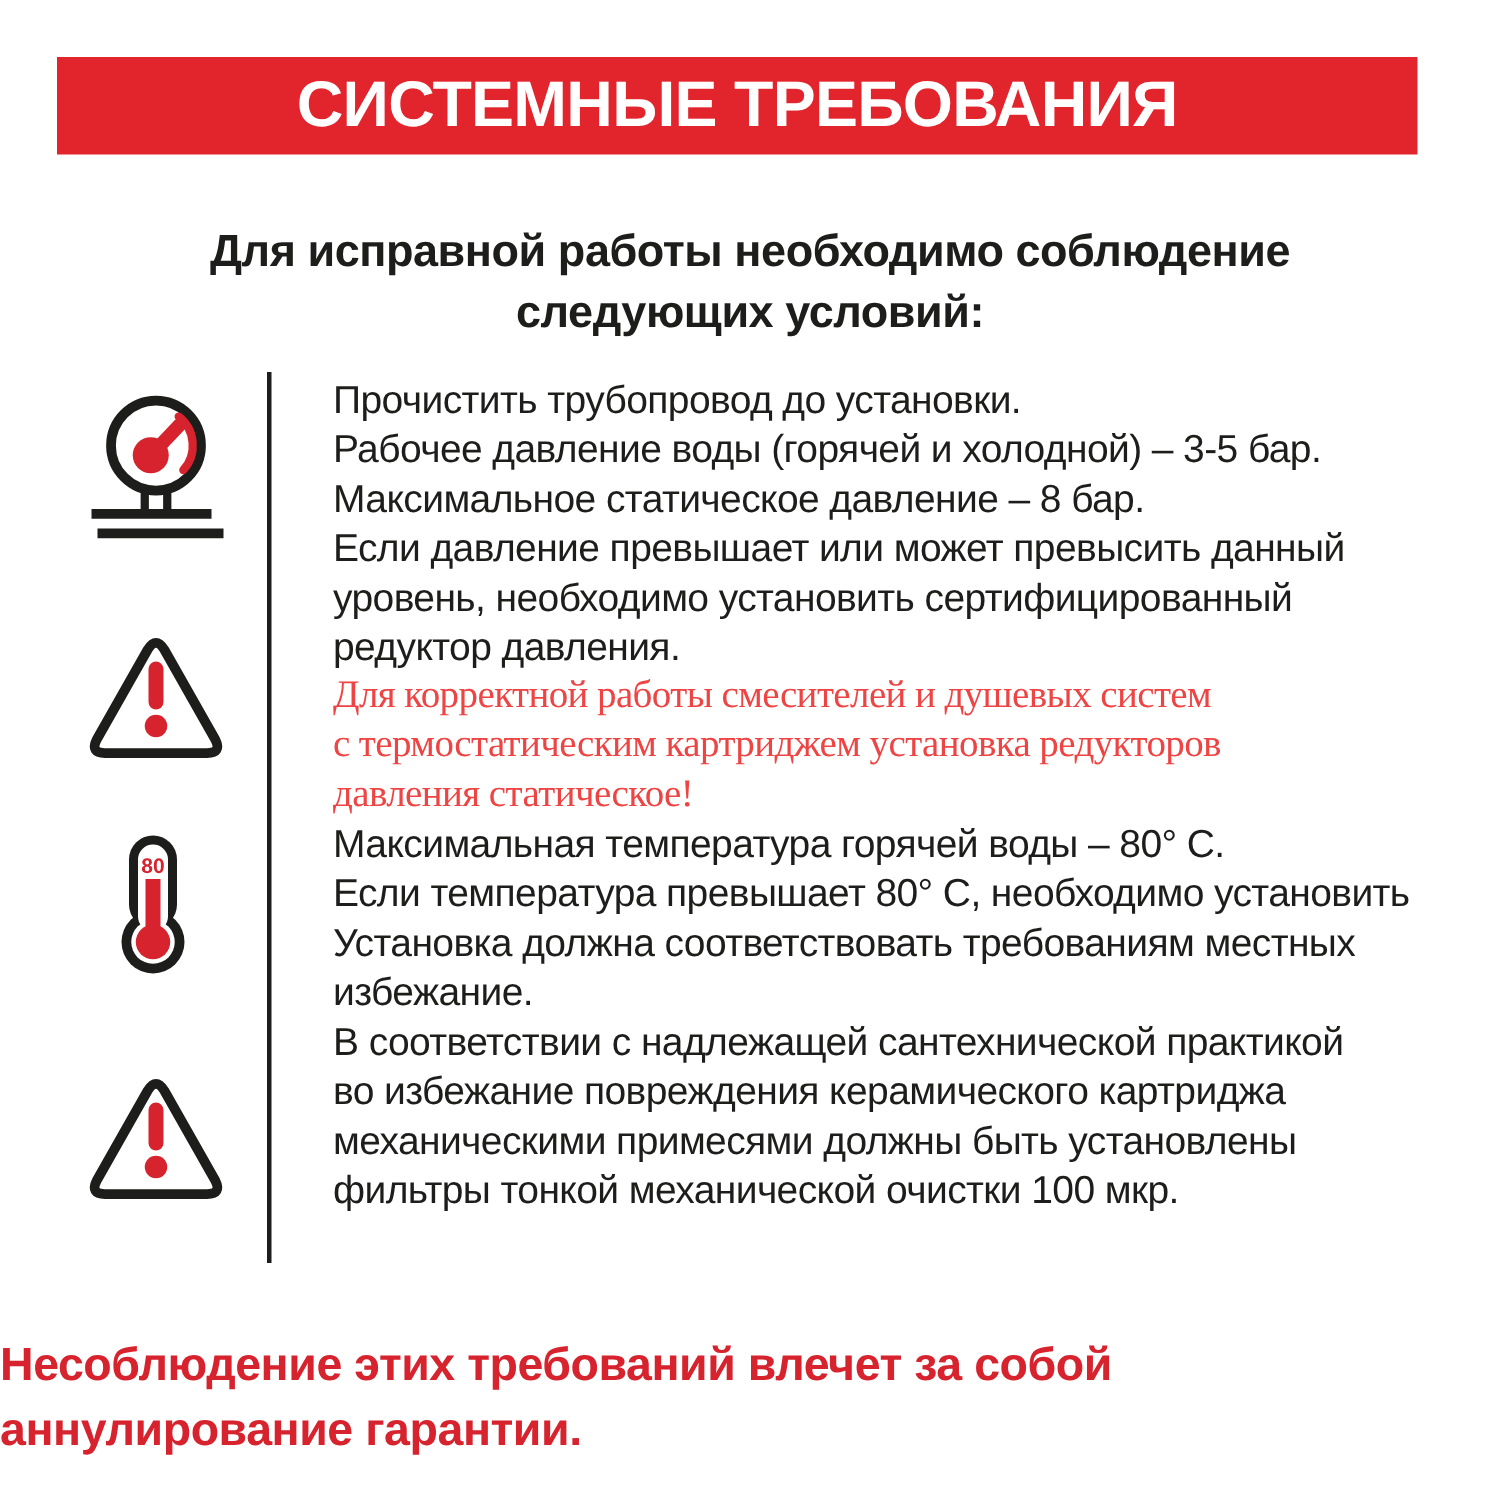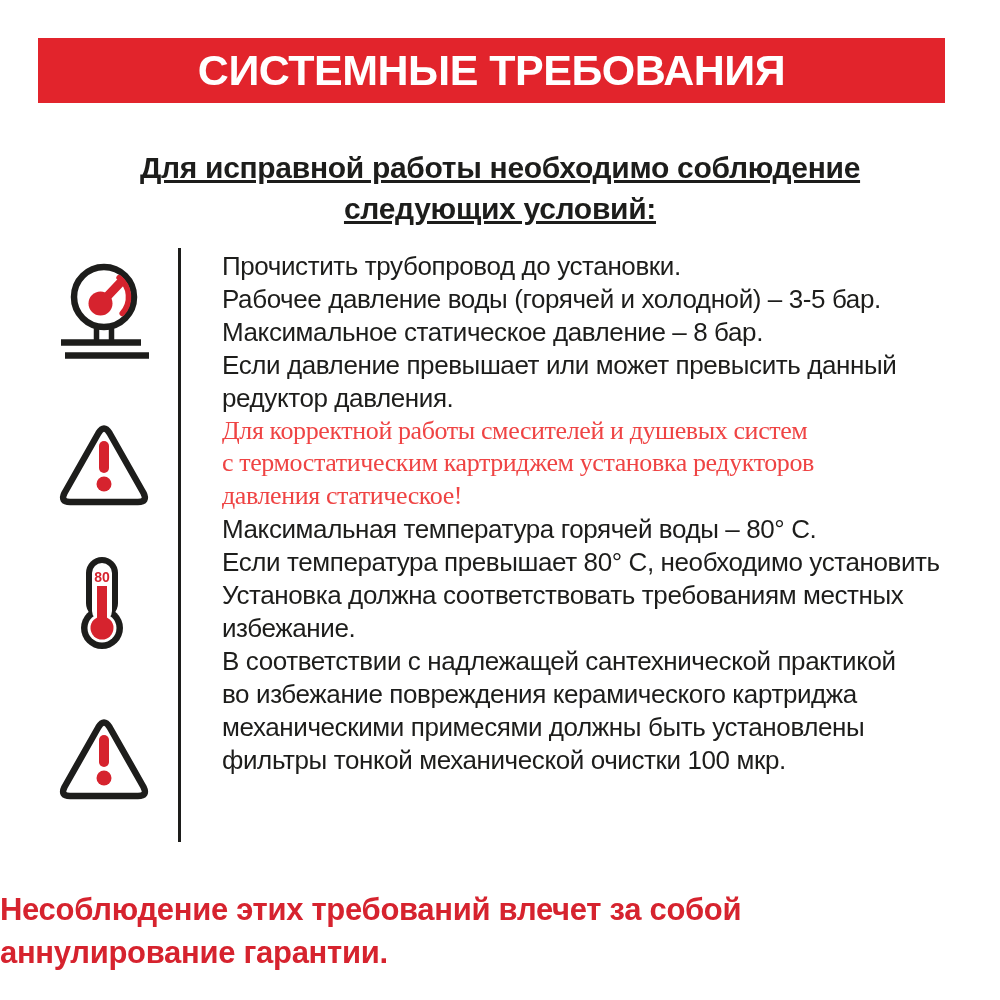--- a/index.html
+++ b/index.html
@@ -11,21 +11,21 @@
   .banner{
     position:absolute;left:38px;top:38px;width:907px;height:65px;
     background:#e2242c;display:flex;align-items:center;justify-content:center;
   }
   .banner .title{
     color:#ffffff;font-weight:bold;font-size:43px;letter-spacing:-0.5px;white-space:nowrap;
   }
   
   .intro{
     position:absolute;left:0;top:147px;width:1000px;text-align:center;
-    font-weight:bold;font-size:30px;line-height:41px;color:#1d1d1b;letter-spacing:-0.3px;text-decoration:underline;
+    font-weight:bold;font-size:30px;line-height:41px;color:#1d1d1b;letter-spacing:-0.3px;
   }
   
   .icon{position:absolute;}
   .icon-gauge{left:59px;top:263px;}
   .icon-tri-1{left:57px;top:422px;}
   .icon-thermo{left:80px;top:555px;}
   .icon-tri-2{left:57px;top:716px;}
   .divider{
     position:absolute;left:178px;top:248px;width:3px;height:594px;background:#1d1d1b;
   }
@@ -98,20 +98,21 @@
     </svg>
   </div>
 
   <div class="divider"></div>
 
   <div class="req-text">
     <div class="req-line" data-color="black">Прочистить трубопровод до установки.</div>
     <div class="req-line" data-color="black">Рабочее давление воды (горячей и холодной) – 3-5 бар.</div>
     <div class="req-line" data-color="black">Максимальное статическое давление – 8 бар.</div>
     <div class="req-line" data-color="black">Если давление превышает или может превысить данный</div>
+    <div class="req-line" data-color="black">уровень, необходимо установить сертифицированный</div>
     <div class="req-line" data-color="black">редуктор давления.</div>
     <div class="req-line" data-color="red">Для корректной работы смесителей и душевых систем</div>
     <div class="req-line" data-color="red">с термостатическим картриджем установка редукторов</div>
     <div class="req-line" data-color="red">давления статическое!</div>
     <div class="req-line" data-color="black">Максимальная температура горячей воды – 80° C.</div>
     <div class="req-line" data-color="black">Если температура превышает 80° C, необходимо установить</div>
     <div class="req-line" data-color="black">Установка должна соответствовать требованиям местных</div>
     <div class="req-line" data-color="black">избежание.</div>
     <div class="req-line" data-color="black">В соответствии с надлежащей сантехнической практикой</div>
     <div class="req-line" data-color="black">во избежание повреждения керамического картриджа</div>

